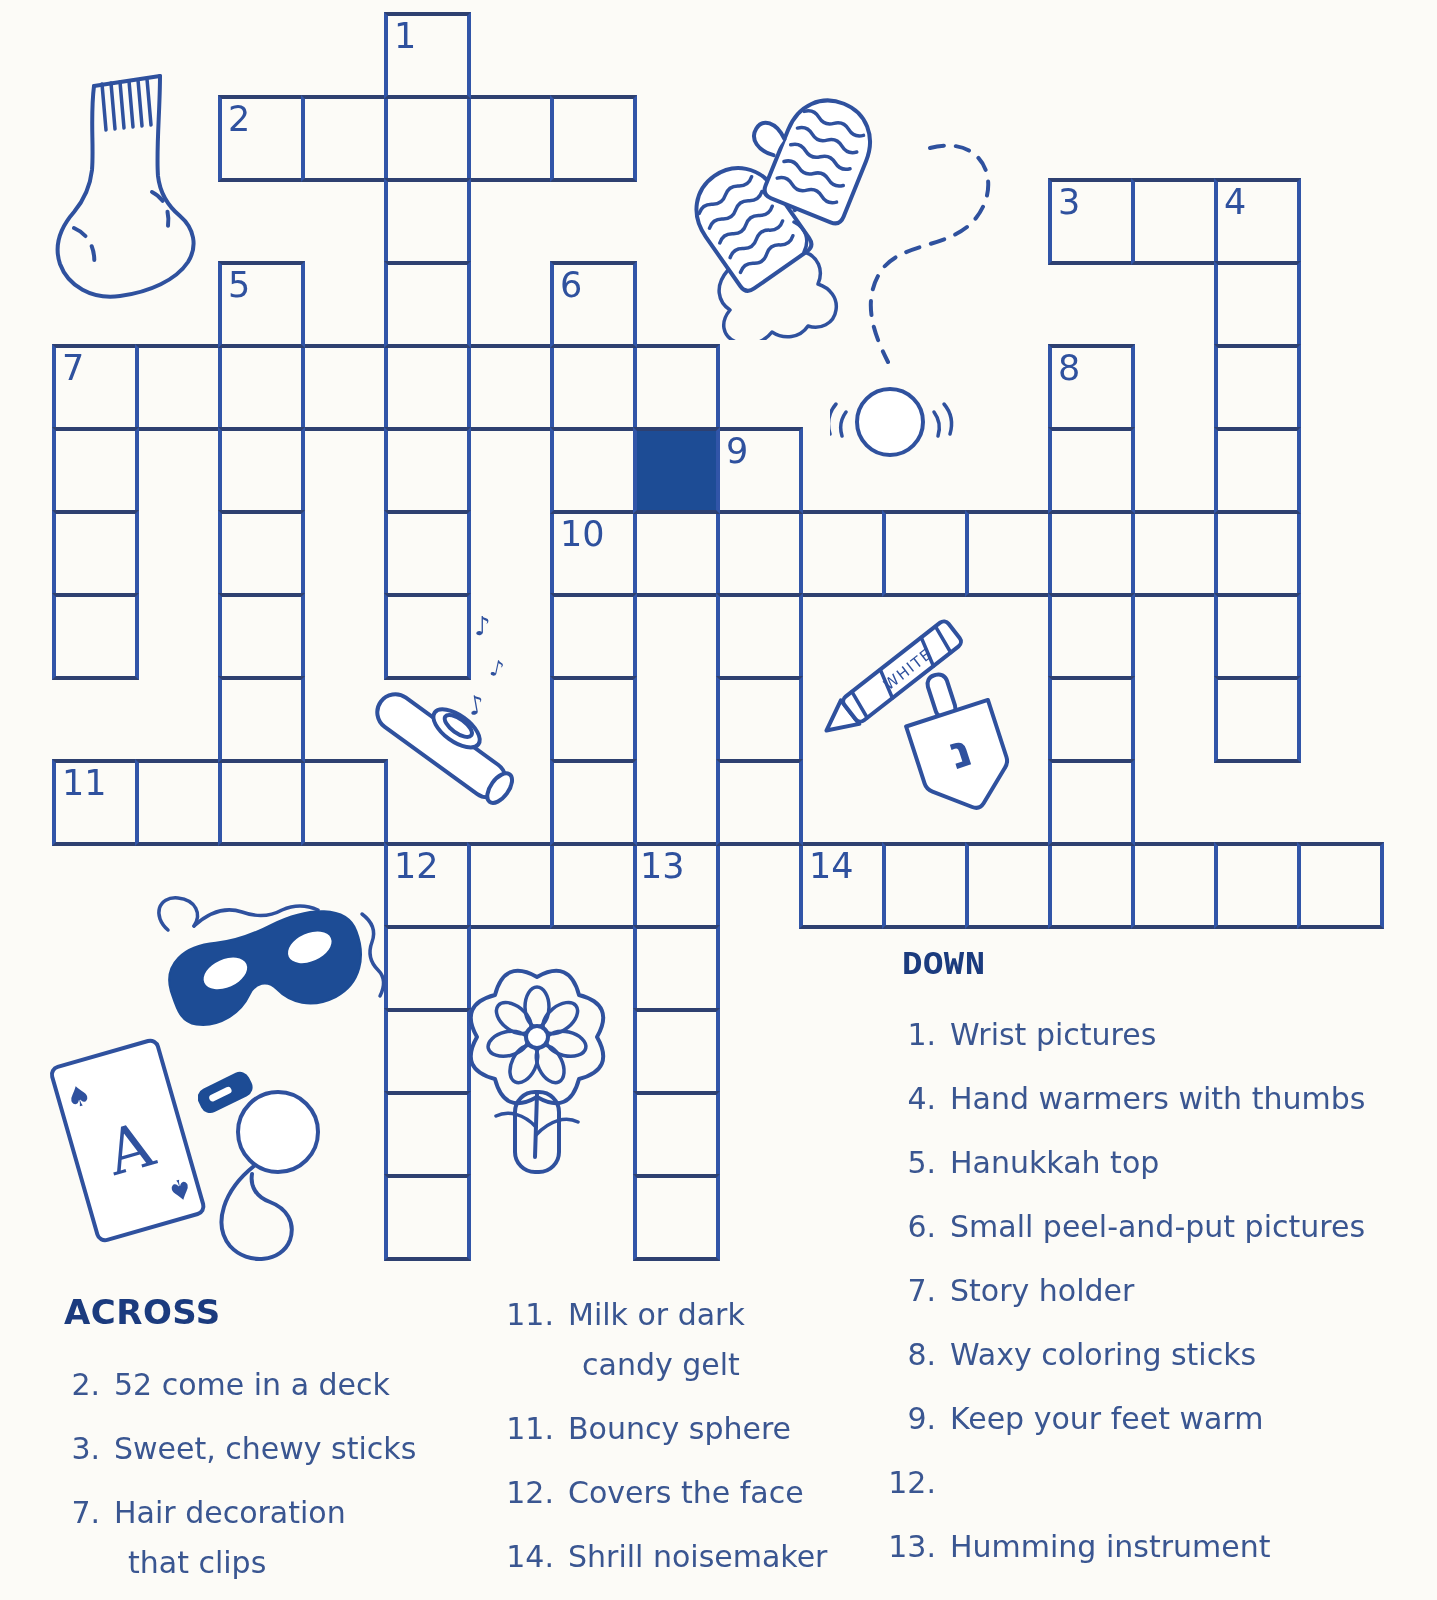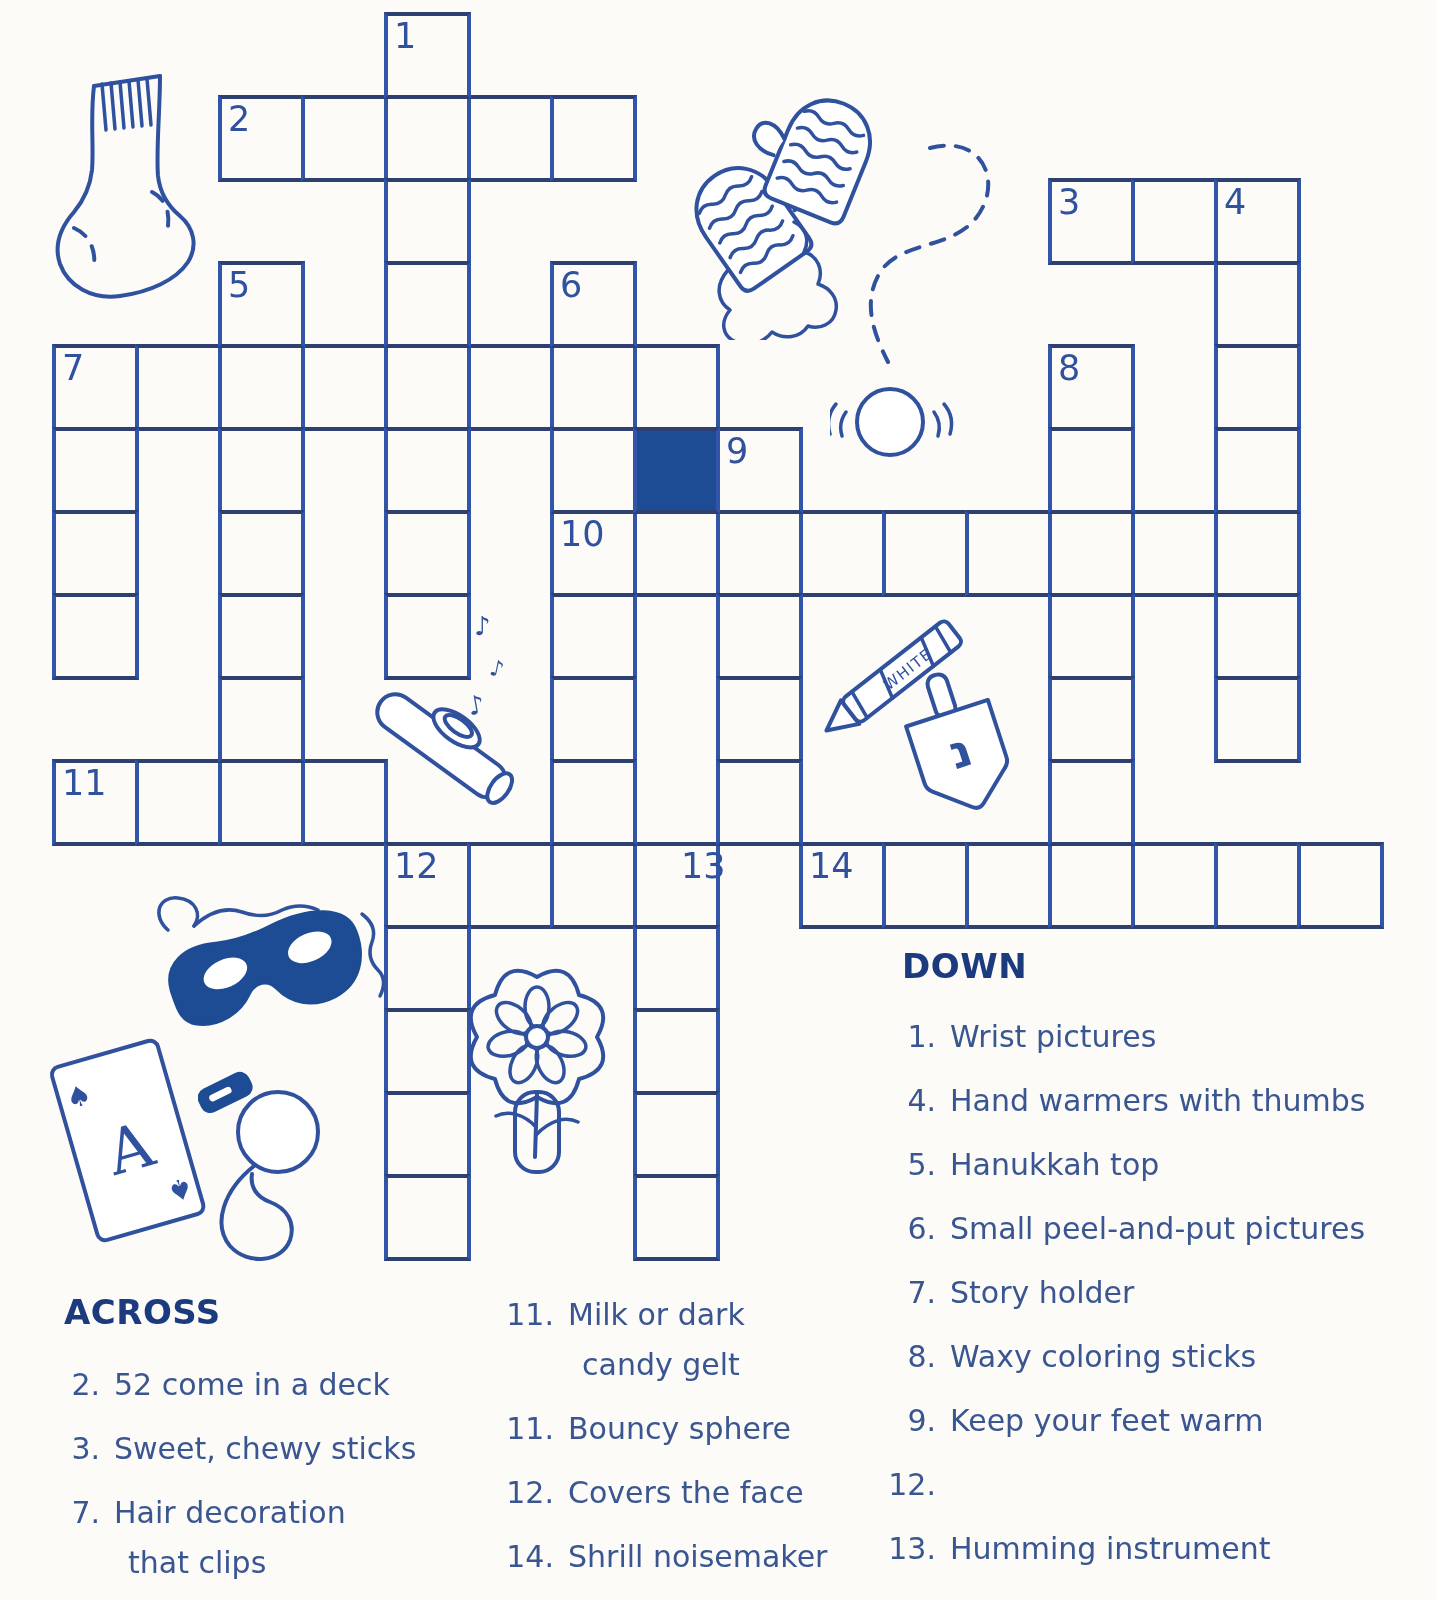--- a/index.html
+++ b/index.html
@@ -23,21 +23,21 @@
   .sdash{stroke:var(--ink);stroke-width:4;fill:none;stroke-linecap:round;stroke-dasharray:14 12;}
   .sfill{fill:var(--accent);stroke:var(--accent);stroke-width:2;stroke-linejoin:round;}
   .stext{fill:var(--ink);font-family:"DejaVu Sans",sans-serif;}
   .serif{font-family:"DejaVu Serif",serif;}
   
   .clues{position:absolute;color:var(--clue);}
   .across-col1{left:64px;top:1292px;width:430px;}
   .across-col2{left:498px;top:1296px;width:430px;}
   .down-col{left:884px;top:946px;width:553px;}
   .clue-header{font-size:34px;font-weight:bold;color:var(--header);margin:0 0 34px 0;letter-spacing:.5px;}
-  .down-col .clue-header{margin:0 0 32px 18px;}
+  .down-col .clue-header{margin:0 0 32px 18px;font-family:Liberation Mono, monospace;}
   .clue{display:flex;margin-bottom:26px;font-size:30px;line-height:38px;}
   .cnum{flex:none;text-align:right;margin-right:14px;}
   .across-col1 .cnum{width:36px;}
   .across-col2 .cnum{width:56px;}
   .down-col .cnum{width:52px;}
   .ctext{display:block;}
   .cline{display:block;}
   .cline + .cline{margin-top:12px;margin-left:14px;}
 </style>
 </head>
@@ -133,21 +133,21 @@
       <span class="cellnum" style="left: 1058px; top: 185px;">3</span>
       <span class="cellnum" style="left: 1224px; top: 185px;">4</span>
       <span class="cellnum" style="left: 228px; top: 268px;">5</span>
       <span class="cellnum" style="left: 560px; top: 268px;">6</span>
       <span class="cellnum" style="left: 62px; top: 351px;">7</span>
       <span class="cellnum" style="left: 1058px; top: 351px;">8</span>
       <span class="cellnum" style="left: 726px; top: 434px;">9</span>
       <span class="cellnum" style="left: 560px; top: 517px;">10</span>
       <span class="cellnum" style="left: 62px; top: 766px;">11</span>
       <span class="cellnum" style="left: 394px; top: 849px;">12</span>
-      <span class="cellnum" style="left: 681px; top: 849px;">13</span>
+      <span class="cellnum" style="left: 640px; top: 849px;">13</span>
       <span class="cellnum" style="left: 809px; top: 849px;">14</span>
     </div>
 
   <svg class="illo" style="left:48px;top:70px" width="160" height="245" viewBox="0 0 160 245">
     <path class="st" d="M46,16 C42,48 46,76 44,100 C42,118 36,130 26,142 C12,158 6,176 12,194 C20,216 44,230 72,226 C102,222 128,210 140,192 C150,176 146,158 132,146 C120,136 112,124 110,106 C108,80 112,40 112,6"></path>
     <path class="st" d="M46,16 L112,6"></path>
     <path class="st35" d="M54,14 L58,60 M63,13 L67,59 M72,12 L76,58 M81,11 L85,57 M90,10 L94,56 M99,9 L103,55"></path>
     <path class="sdash" d="M26,158 C40,164 48,178 46,196"></path>
     <path class="sdash" d="M104,122 C116,128 122,140 120,156"></path>
   </svg>

